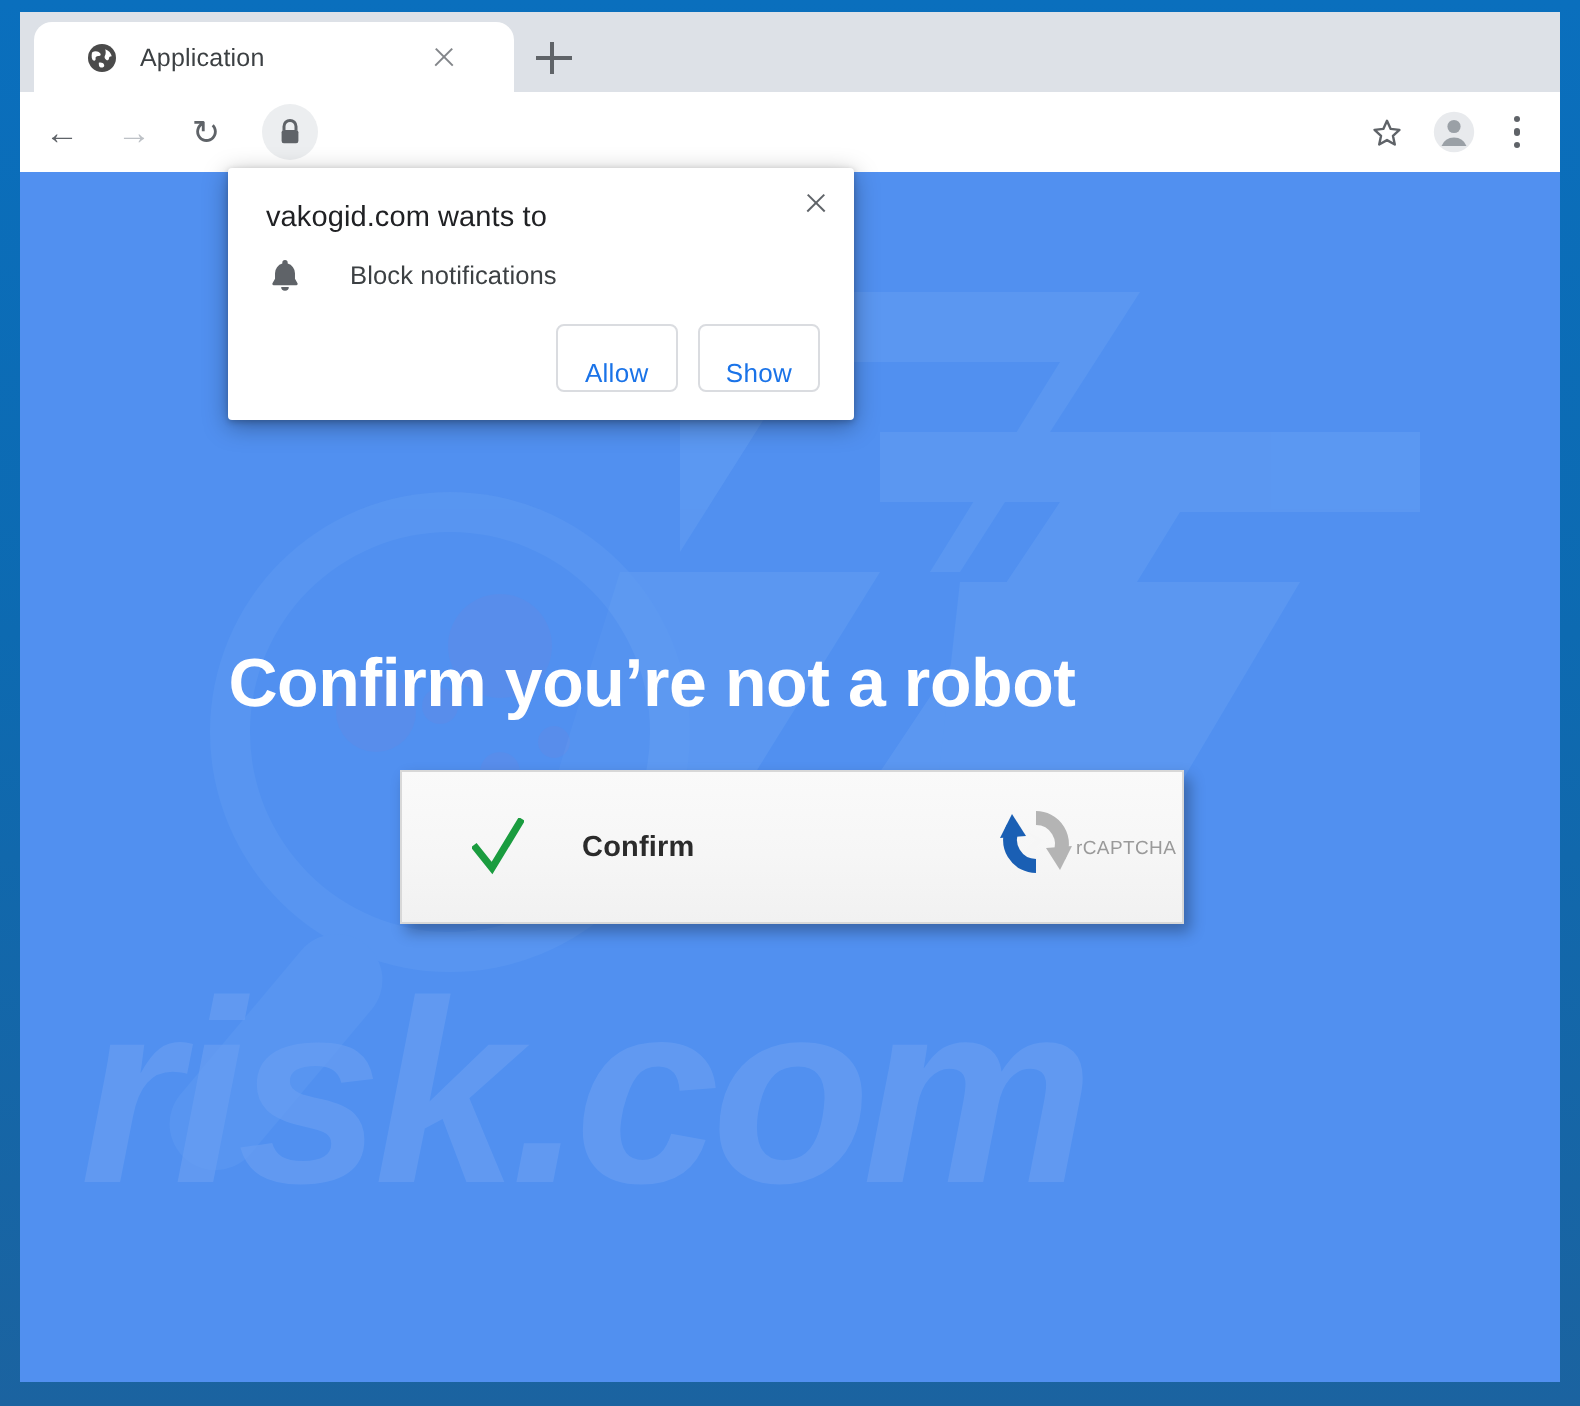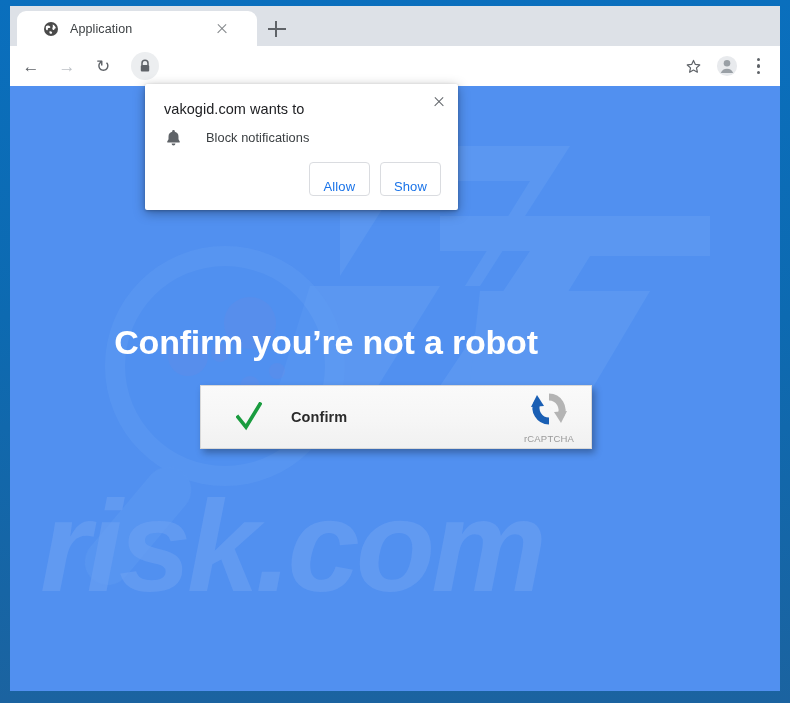--- a/index.html
+++ b/index.html
@@ -237,21 +237,21 @@
     font-size: 34px;
     font-weight: bold;
     letter-spacing: -.2px;
     white-space: nowrap;
   }
 
   
   #captcha-widget {
     position: absolute;
     left: 190px; top: 299px;
-    width: 392px; height: 64px;
+    width: 392px; height: 77px;
     background: linear-gradient(180deg, #fafafa 0%, #f6f6f6 55%, #f1f1f1 100%);
     border: 1px solid #d8d8d8;
     box-shadow: 3px 4px 7px rgba(0,0,0,.30);
     display: flex;
     align-items: center;
   }
 
   #captcha-check {
     margin-left: 35px;
     width: 26px; height: 30px;
@@ -261,44 +261,43 @@
   #captcha-label {
     margin-left: 29px;
     font-size: 14.5px;
     font-weight: bold;
     color: #2b2b2b;
     letter-spacing: .1px;
   }
 
   #captcha-brand {
     margin-left: auto;
-    margin-right: 9px;
+    margin-right: 27px;
     width: 66px;
     display: flex;
-    flex-direction: column;
+    flex-direction: row;
     align-items: center;
   }
 
   #captcha-brand-name {
     font-size: 9.5px;
     color: #9a9a9a;
     letter-spacing: .2px;
     margin-top: 2px;
   }
 
   
   #permission-dialog {
     position: absolute;
     left: 114px; top: 84px;
     width: 313px; height: 126px;
     background: #ffffff;
     border-radius: 2px;
     box-shadow: 0 3px 12px rgba(0,0,0,.34), 0 1px 3px rgba(0,0,0,.22);
     z-index: 30;
-    margin-left: 31px;
   }
 
   #dialog-close {
     position: absolute;
     right: 8px; top: 7px;
     width: 22px; height: 22px;
   }
   #dialog-close::before, #dialog-close::after {
     content: ""; position: absolute;
     left: 5px; top: 10.3px; width: 12px; height: 1.3px;

